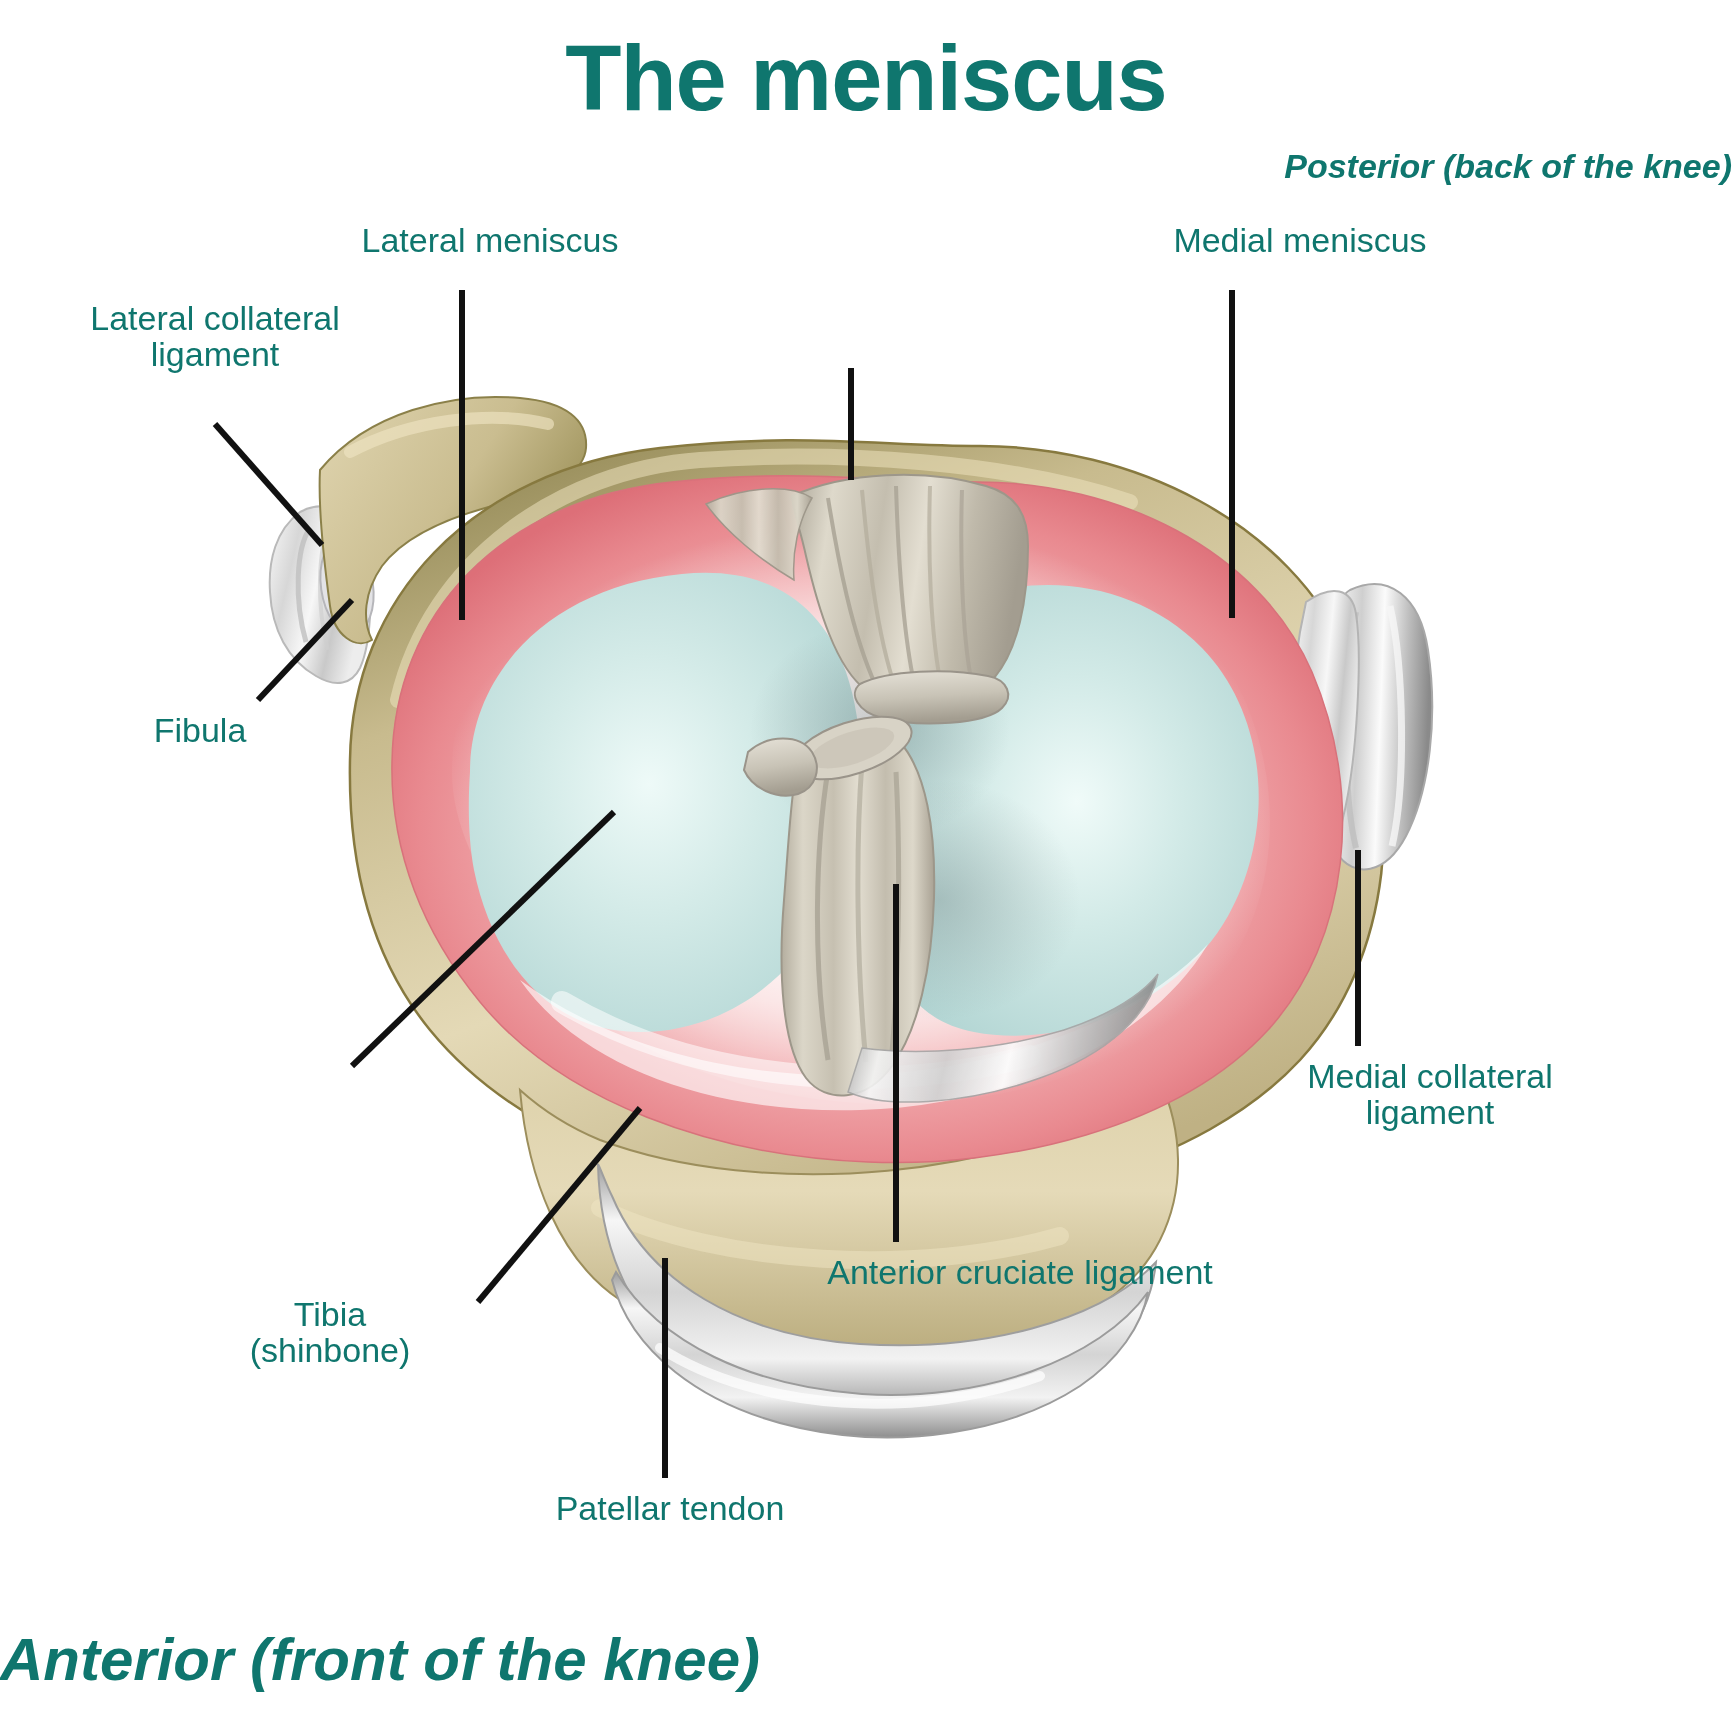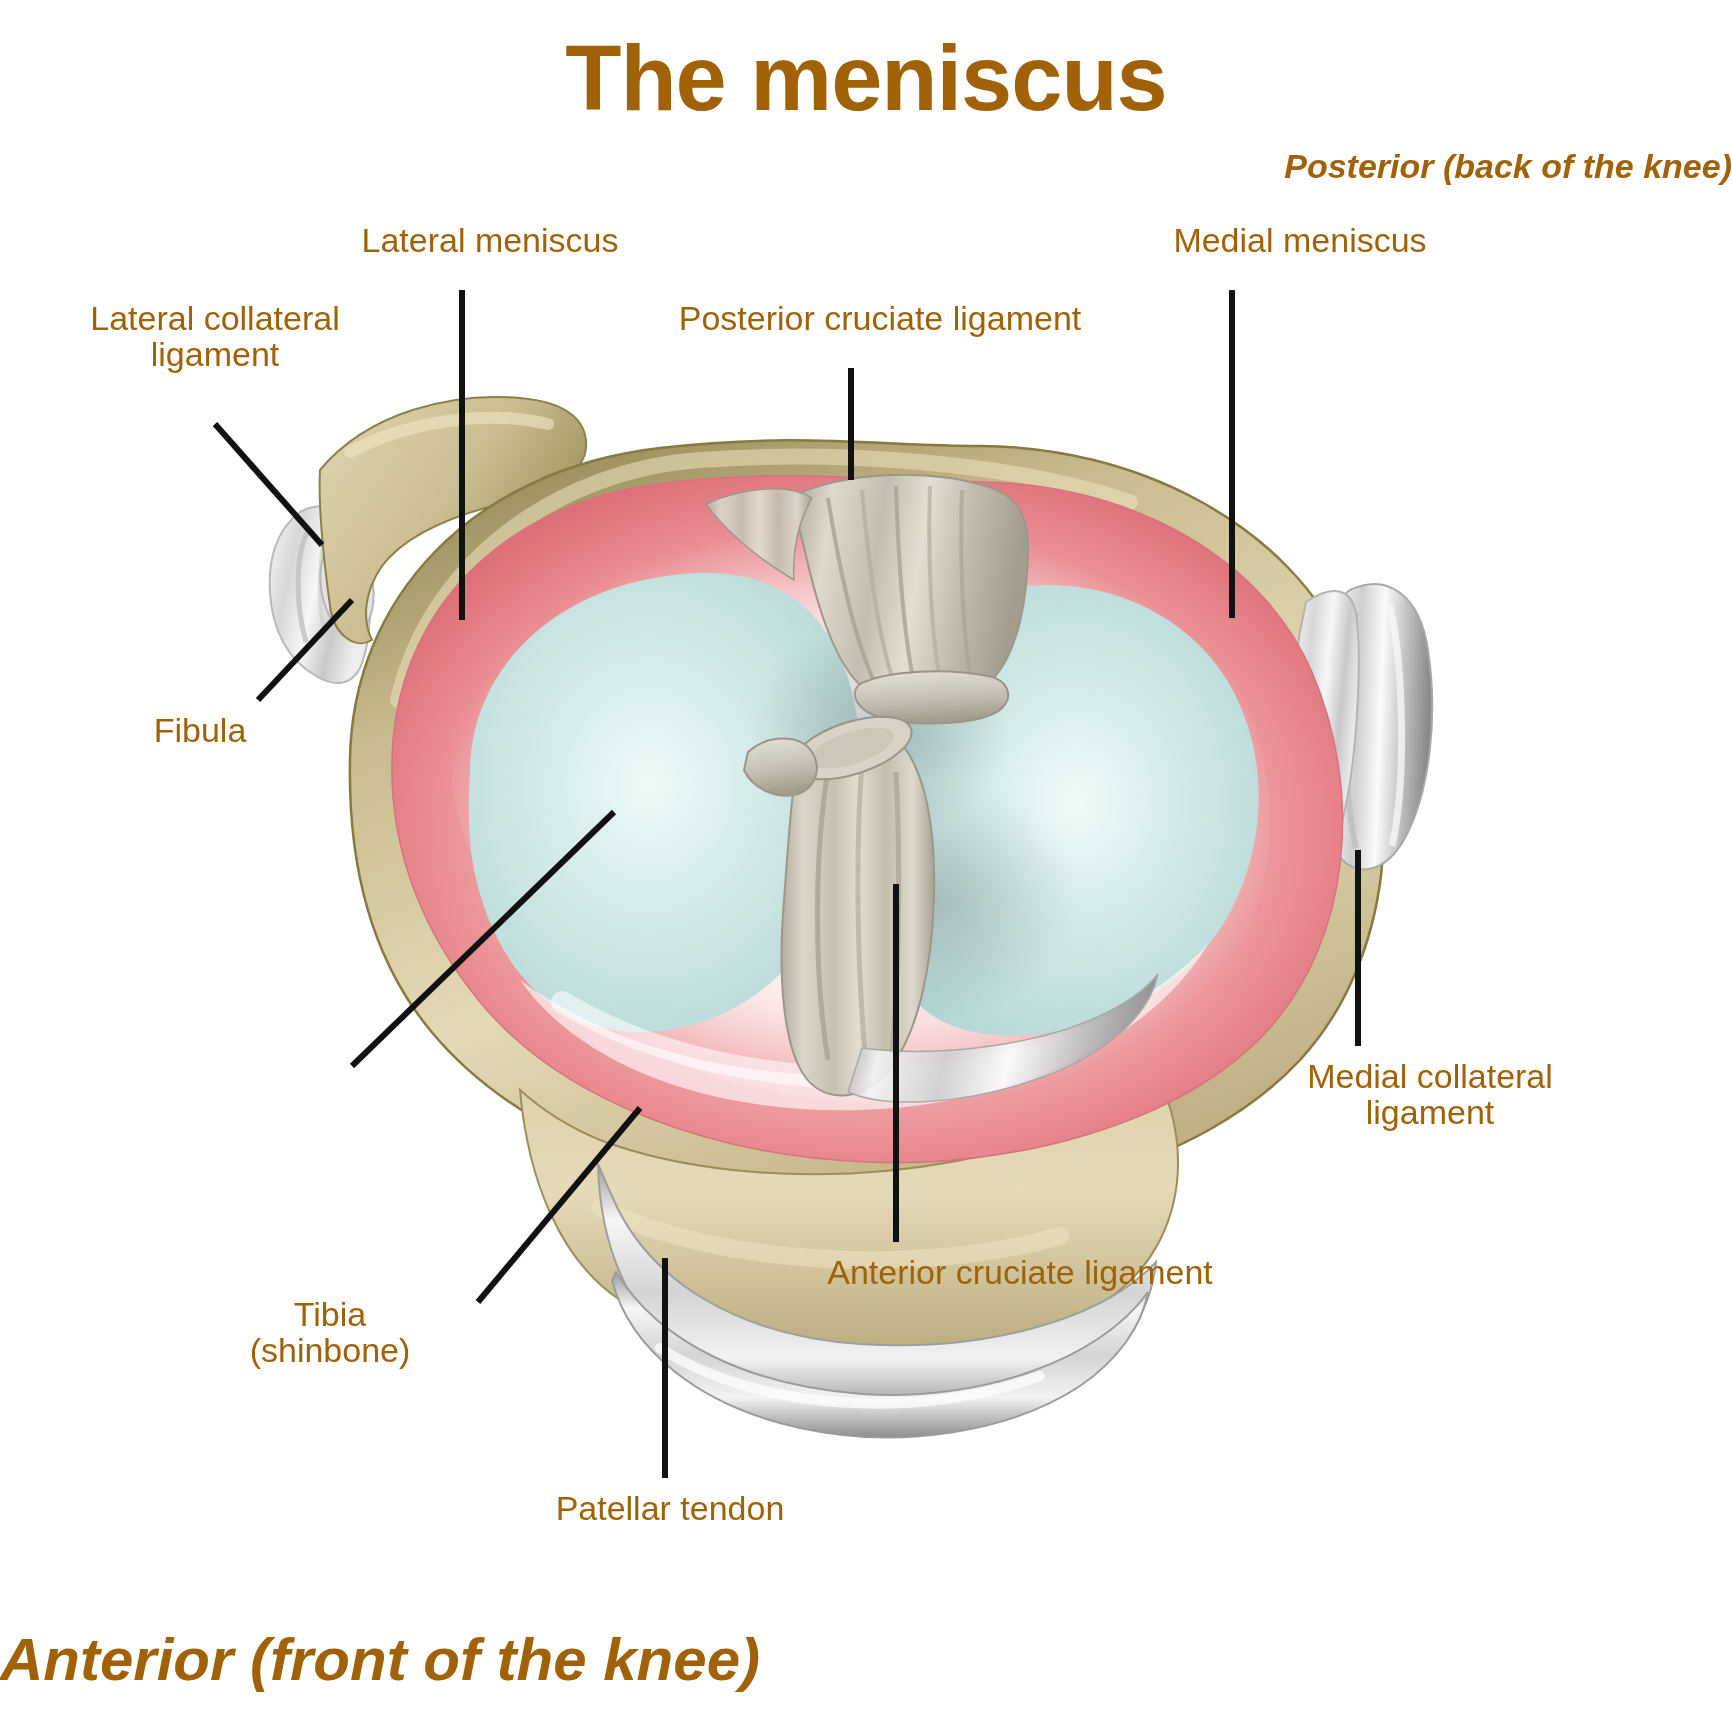--- a/index.html
+++ b/index.html
@@ -17,21 +17,21 @@
   }
   #stage {
     position: absolute;
     left: 0; top: 0;
     width: 1732px;
     height: 1732px;
   }
   .txt {
     position: absolute;
     white-space: pre;
-    color: #a16207;
+    color: #0f766e;
     line-height: 1.06;
   }
   #title {
     left: 0; top: 30px;
     width: 1732px;
     text-align: center;
     font-size: 92px;
     font-weight: bold;
     letter-spacing: -1px;
   }
@@ -388,21 +388,20 @@
       <line x1="352" y1="1066" x2="614" y2="812"></line>
       <line x1="1358" y1="850" x2="1358" y2="1046"></line>
       <line x1="478" y1="1302" x2="640" y2="1108"></line>
       <line x1="896" y1="884" x2="896" y2="1242"></line>
       <line x1="665" y1="1258" x2="665" y2="1478"></line>
     </g>
   </svg>
 
   <div class="txt lbl" id="lbl-lateral-meniscus">Lateral meniscus</div>
   <div class="txt lbl" id="lbl-medial-meniscus">Medial meniscus</div>
-  <div class="txt lbl" id="lbl-pcl">Posterior cruciate ligament</div>
   <div class="txt lbl" id="lbl-lcl">Lateral collateral
 ligament</div>
   <div class="txt lbl" id="lbl-fibula">Fibula</div>
   <div class="txt lbl" id="lbl-mcl">Medial collateral
 ligament</div>
   <div class="txt lbl" id="lbl-tibia">Tibia
 (shinbone)</div>
   <div class="txt lbl" id="lbl-acl">Anterior cruciate ligament</div>
   <div class="txt lbl" id="lbl-patellar">Patellar tendon</div>
 

